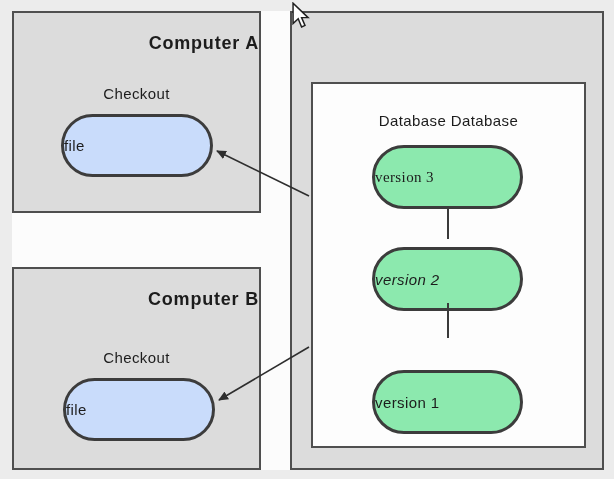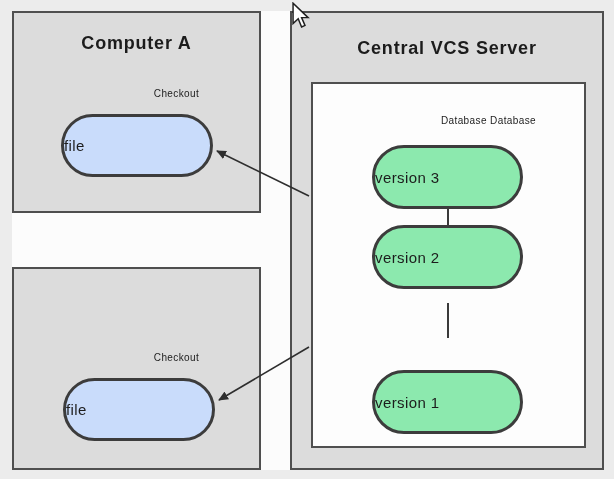--- a/index.html
+++ b/index.html
@@ -21,29 +21,29 @@
 
   .gbox{
     position:absolute; box-sizing:border-box;
     background:var(--box-fill); border:2px solid var(--box-border);
   }
   .box-a{left:12px; top:11px; width:249px; height:202px;}
   .box-b{left:12px; top:267px; width:249px; height:203px;}
   .box-server{left:290px; top:11px; width:314px; height:459px;}
 
   .box-title{
-    position:absolute; left:0; width:100%; text-align:center;
+    position:absolute; left:0; width:100%; text-align:right;
     font-size:18px; font-weight:bold; letter-spacing:0.8px; line-height:19px;
   }
   .title-a, .title-b{top:21px;}
   .title-server{top:26px;}
 
   .small-label{
     position:absolute; left:0; width:100%; text-align:center;
-    font-size:10px; letter-spacing:0.4px; line-height:16px;margin-left:40px;
+    font-size:15px; letter-spacing:0.4px; line-height:16px;
   }
   .checkout-a{top:73px;}
   .checkout-b{top:81px;}
 
   .pill{
     position:absolute; box-sizing:border-box;
     border:3px solid var(--pill-border); border-radius:33px;
     display:flex; align-items:center; 
     font-size:15px; letter-spacing:0.4px;
   }
@@ -51,22 +51,22 @@
   .pill-green{background:var(--version-fill);}
   .pill-file-a{left:47px; top:101px; width:152px; height:63px;}
   .pill-file-b{left:49px; top:109px; width:152px; height:63px;}
 
   .white-box{
     position:absolute; box-sizing:border-box;
     left:19px; top:69px; width:275px; height:366px;
     background:var(--white-box-fill); border:2px solid var(--box-border);
   }
   .db-title{top:29px;}
-  .pill-v3{left:59px; top:61px; width:151px; height:64px;}
-  .pill-v2{left:59px; top:141px; width:151px; height:64px;}
+  .pill-v3{left:59px; top:61px; width:151px; height:64px;font-family:Liberation Serif, serif;}
+  .pill-v2{left:59px; top:163px; width:151px; height:64px;font-style:italic;}
   .pill-v1{left:59px; top:254px; width:151px; height:64px;margin-top:32px;}
   .connector{position:absolute; left:134px; width:2px; background:#3a3a3a;}
   .connector-1{top:125px; height:30px;}
   .connector-2{top:219px; height:35px;}
 
   .overlay{position:absolute; left:0; top:0; width:614px; height:479px; pointer-events:none;}
   .cursor{position:absolute; left:291px; top:2px; pointer-events:none;}
 </style>
 </head>
 <body>
@@ -80,28 +80,28 @@
 
   <div class="gbox box-a">
     <div class="box-title title-a">Computer A</div>
     <div class="small-label checkout-a">Checkout</div>
     <div class="pill pill-blue pill-file-a">
       <span>file</span>
     </div>
   </div>
 
   <div class="gbox box-b">
+    <div class="box-title title-b">Computer B</div>
     <div class="small-label checkout-b">Checkout</div>
     <div class="pill pill-blue pill-file-b">
       <span>file</span>
     </div>
   </div>
 
   <div class="gbox box-server">
-    <div class="box-title title-server">Central VCS Server</div>
 
     <div class="white-box">
       <div class="small-label db-title">Database Database</div>
 
       <div class="pill pill-green pill-v3">
         <span>version 3</span>
       </div>
       <div class="connector connector-1"></div>
 
       <div class="pill pill-green pill-v2">

